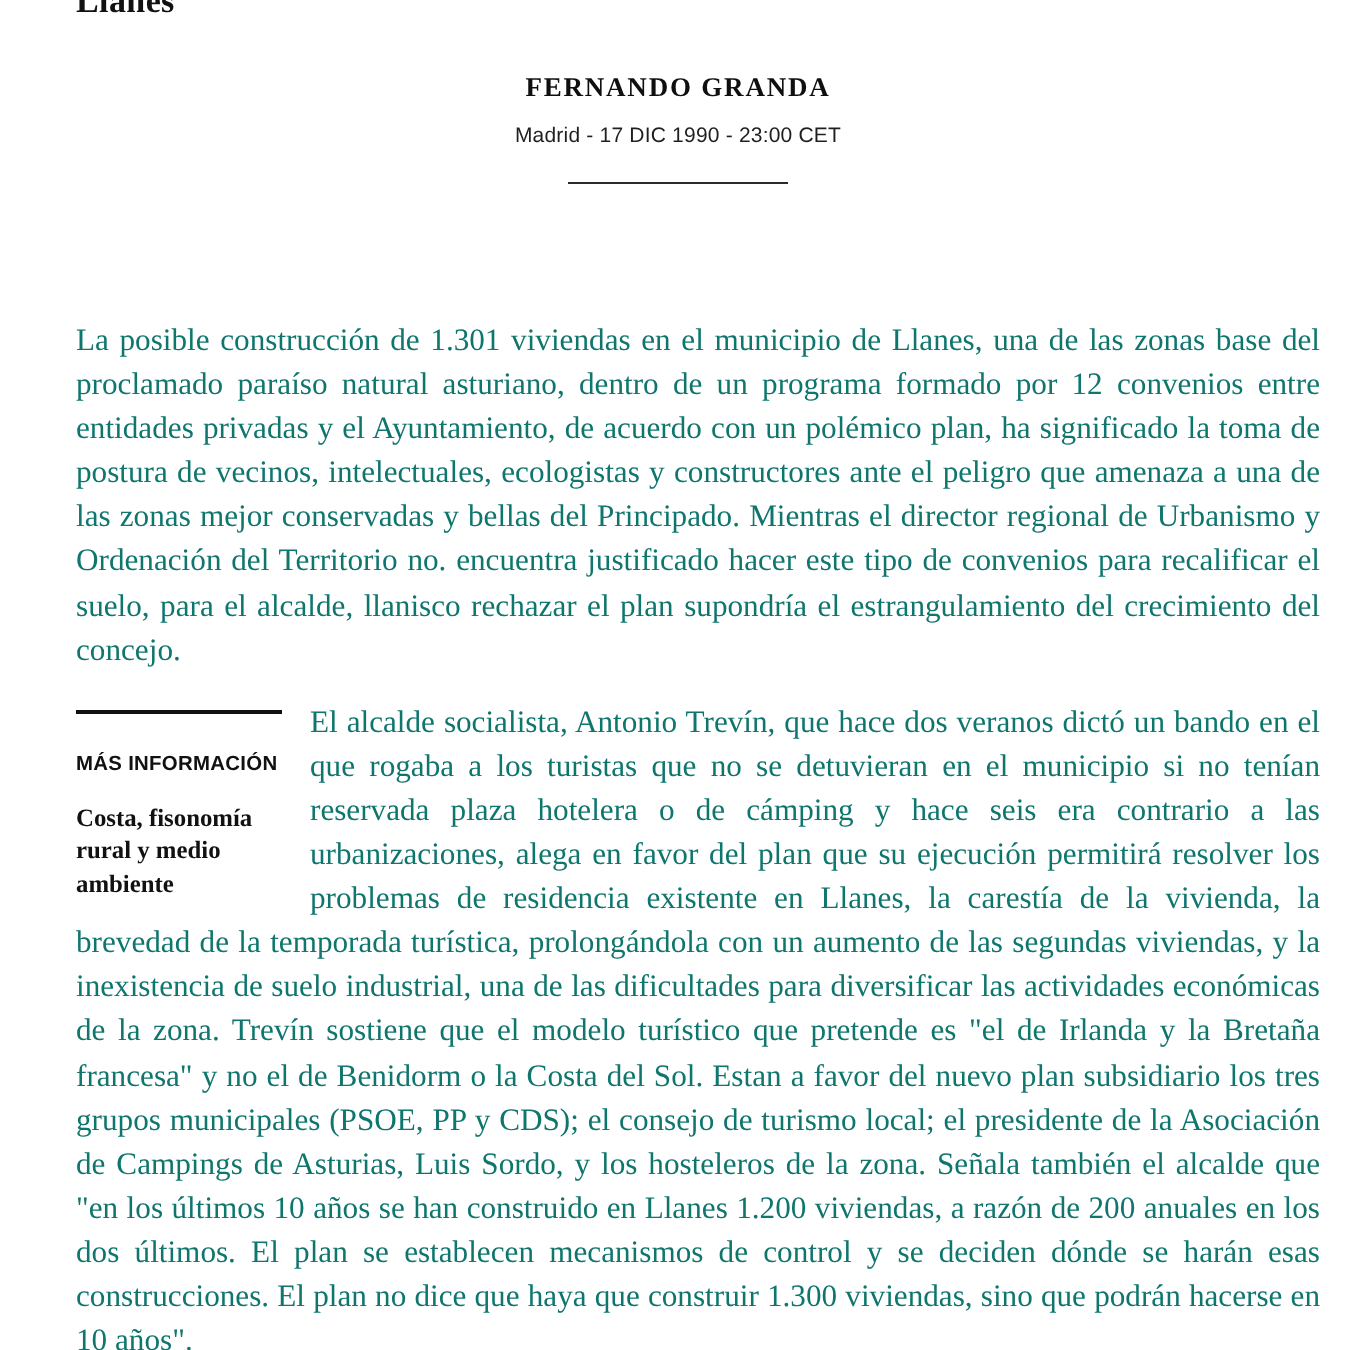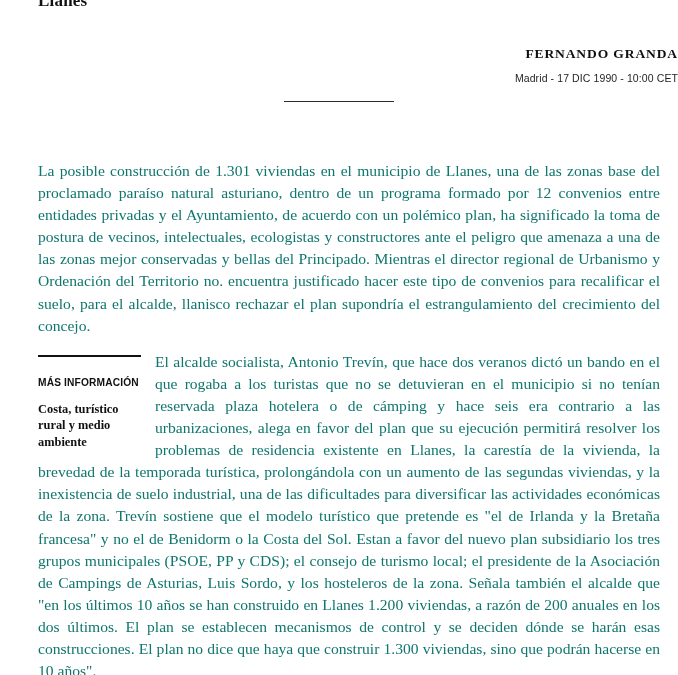--- a/index.html
+++ b/index.html
@@ -33,24 +33,24 @@
     font-weight: bold;
     font-size: 17px;
     letter-spacing: 0.2px;
     color: #111111;
     white-space: nowrap;
   }
 
   
   .byline-block {
     position: absolute;
-    top: 47px;
+    top: 37px;
     left: 0;
     width: 678px;
-    text-align: right;
+    text-align: center;
   }
   .author {
     font-family: "Liberation Serif", "DejaVu Serif", serif;
     font-weight: bold;
     font-size: 13.5px;
     letter-spacing: 0.9px;
     color: #0f0f0f;
     margin: 0;
     line-height: 1.1;
   }
@@ -126,32 +126,32 @@
 </style>
 </head>
 <body>
 
 <div class="page">
 
   <div class="headline-tail">Llanes</div>
 
   <div class="byline-block">
     <div class="author">FERNANDO GRANDA</div>
-    <div class="dateline">Madrid - 17 DIC 1990 - 10:00 CET</div>
+    <div class="dateline">Madrid - 17 DIC 1990 - 23:00 CET</div>
     <div class="rule-wrap">
       <div class="short-rule"></div>
     </div>
   </div>
 
   <div class="article-body">
 
     <p>La posible construcción de 1.301 viviendas en el municipio de Llanes, una de las zonas base del proclamado paraíso natural asturiano, dentro de un programa formado por 12 convenios entre entidades privadas y el Ayuntamiento, de acuerdo con un polémico plan, ha significado la toma de postura de vecinos, intelectuales, ecologistas y constructores ante el peligro que amenaza a una de las zonas mejor conservadas y bellas del Principado. Mientras el director regional de Urbanismo y Ordenación del Territorio no. encuentra justificado hacer este tipo de convenios para recalificar el suelo, para el alcalde, llanisco rechazar el plan supondría el estrangulamiento del crecimiento del concejo.</p>
 
     <div class="more-info">
       <div class="more-info-label">MÁS INFORMACIÓN</div>
-      <a class="more-info-link" href="#">Costa, turístico rural y medio ambiente</a>
+      <a class="more-info-link" href="#">Costa, fisonomía rural y medio ambiente</a>
     </div>
 
     <p>El alcalde socialista, Antonio Trevín, que hace dos veranos dictó un bando en el que rogaba a los turistas que no se detuvieran en el municipio si no tenían reservada plaza hotelera o de cámping y hace seis era contrario a las urbanizaciones, alega en favor del plan que su ejecución permitirá resolver los problemas de residencia existente en Llanes, la carestía de la vivienda, la brevedad de la temporada turística, prolongándola con un aumento de las segundas viviendas, y la inexistencia de suelo industrial, una de las dificultades para diversificar las actividades económicas de la zona. Trevín sostiene que el modelo turístico que pretende es "el de Irlanda y la Bretaña francesa" y no el de Benidorm o la Costa del Sol. Estan a favor del nuevo plan subsidiario los tres grupos municipales (PSOE, PP y CDS); el consejo de turismo local; el presidente de la Asociación de Campings de Asturias, Luis Sordo, y los hosteleros de la zona. Señala también el alcalde que "en los últimos 10 años se han construido en Llanes 1.200 viviendas, a razón de 200 anuales en los dos últimos. El plan se establecen mecanismos de control y se deciden dónde se harán esas construcciones. El plan no dice que haya que construir 1.300 viviendas, sino que podrán hacerse en 10 años".</p>
 
   </div>
 
 </div>
 
 </body></html>

